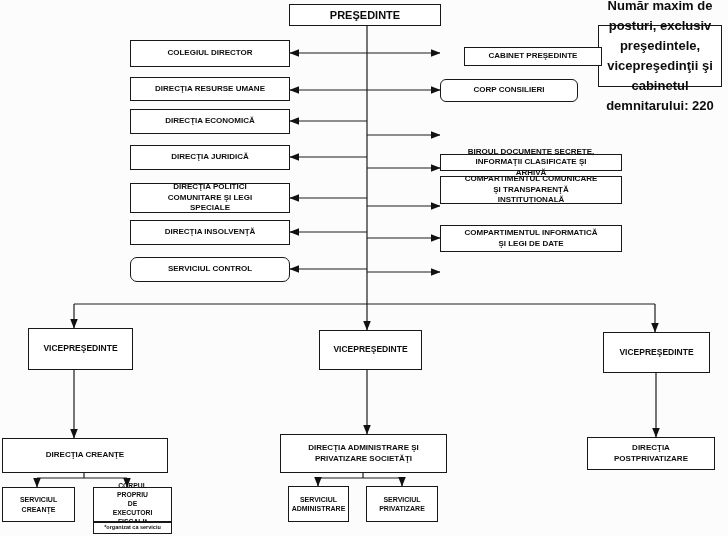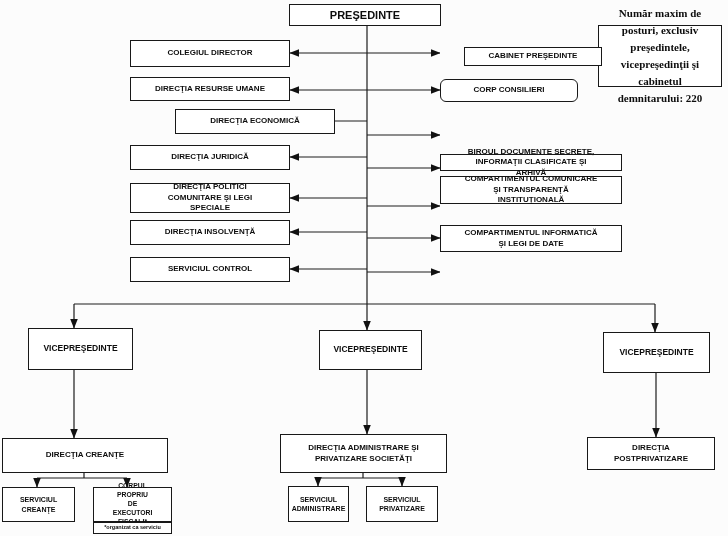--- a/index.html
+++ b/index.html
@@ -13,21 +13,21 @@
   .bx{
     position:absolute;z-index:2;background:#fff;border:1.5px solid #181818;
     display:flex;align-items:center;justify-content:center;text-align:center;
     font-weight:700;font-size:8px;line-height:1.3;padding:1px 20px;
     box-sizing:border-box;color:#0d0d0d;letter-spacing:0;
   }
   .president{font-size:11px;border-width:1.6px;}
   .vp{font-size:8.5px;border-width:1.6px;}
   .small{font-size:7px;}
   .tiny{font-size:6.8px;}
-  .note{font-size:11px;line-height:1.55;padding:3px 6px;border-width:1.4px;font-family:Liberation Serif, serif;}
+  .note{font-size:13px;line-height:1.55;padding:3px 6px;border-width:1.4px;}
   .footnote{font-size:5.5px;line-height:1;padding:0;border-width:1px;font-weight:700;}
 </style>
 </head>
 <body>
 
 <div id="stage">
 
   <svg class="wires" width="728" height="536" viewBox="0 0 728 536">
     <defs>
       <marker id="arrow" viewBox="0 0 10 8" refX="9.5" refY="4" markerWidth="9.5" markerHeight="8" orient="auto-start-reverse" markerUnits="userSpaceOnUse">
@@ -73,25 +73,25 @@
       <line x1="402" y1="478" x2="402" y2="486" marker-end="url(#arrow)"></line>
     </g>
   </svg>
 
   <div class="bx president" style="left:289px;top:4px;width:152px;height:22px;">PREŞEDINTE</div>
 
   <div class="bx note" style="left:598px;top:25px;width:124px;height:62px;">Număr maxim de posturi, exclusiv preşedintele, vicepreşedinţii şi cabinetul demnitarului: 220</div>
 
   <div class="bx" style="left:130px;top:40px;width:160px;height:27px;">COLEGIUL DIRECTOR</div>
   <div class="bx" style="left:130px;top:77px;width:160px;height:24px;">DIRECŢIA RESURSE UMANE</div>
-  <div class="bx" style="left:130px;top:109px;width:160px;height:25px;margin-left:45px;">DIRECŢIA ECONOMICĂ</div>
+  <div class="bx" style="left:130px;top:109px;width:160px;height:25px;">DIRECŢIA ECONOMICĂ</div>
   <div class="bx" style="left:130px;top:145px;width:160px;height:25px;">DIRECŢIA JURIDICĂ</div>
   <div class="bx" style="left:130px;top:183px;width:160px;height:30px;">DIRECŢIA POLITICI COMUNITARE ŞI LEGI SPECIALE</div>
   <div class="bx" style="left:130px;top:220px;width:160px;height:25px;">DIRECŢIA INSOLVENŢĂ</div>
-  <div class="bx" style="left:130px;top:257px;width:160px;height:25px;">SERVICIUL CONTROL</div>
+  <div class="bx" style="left:130px;top:257px;width:160px;height:25px;border-radius:7px;">SERVICIUL CONTROL</div>
 
   <div class="bx" style="left:464px;top:41px;width:138px;height:19px;margin-top:6px;">CABINET PREŞEDINTE</div>
   <div class="bx" style="left:440px;top:79px;width:138px;height:23px;border-radius:6px;">CORP CONSILIERI</div>
   <div class="bx" style="left:440px;top:154px;width:182px;height:17px;">BIROUL DOCUMENTE SECRETE, INFORMAŢII CLASIFICATE ŞI ARHIVĂ</div>
   <div class="bx" style="left:440px;top:176px;width:182px;height:28px;">COMPARTIMENTUL COMUNICARE ŞI TRANSPARENŢĂ INSTITUŢIONALĂ</div>
   <div class="bx" style="left:440px;top:225px;width:182px;height:27px;">COMPARTIMENTUL INFORMATICĂ ŞI LEGI DE DATE</div>
 
   <div class="bx vp" style="left:28px;top:328px;width:105px;height:42px;">VICEPREŞEDINTE</div>
   <div class="bx vp" style="left:319px;top:330px;width:103px;height:40px;">VICEPREŞEDINTE</div>
   <div class="bx vp" style="left:603px;top:332px;width:107px;height:41px;">VICEPREŞEDINTE</div>

